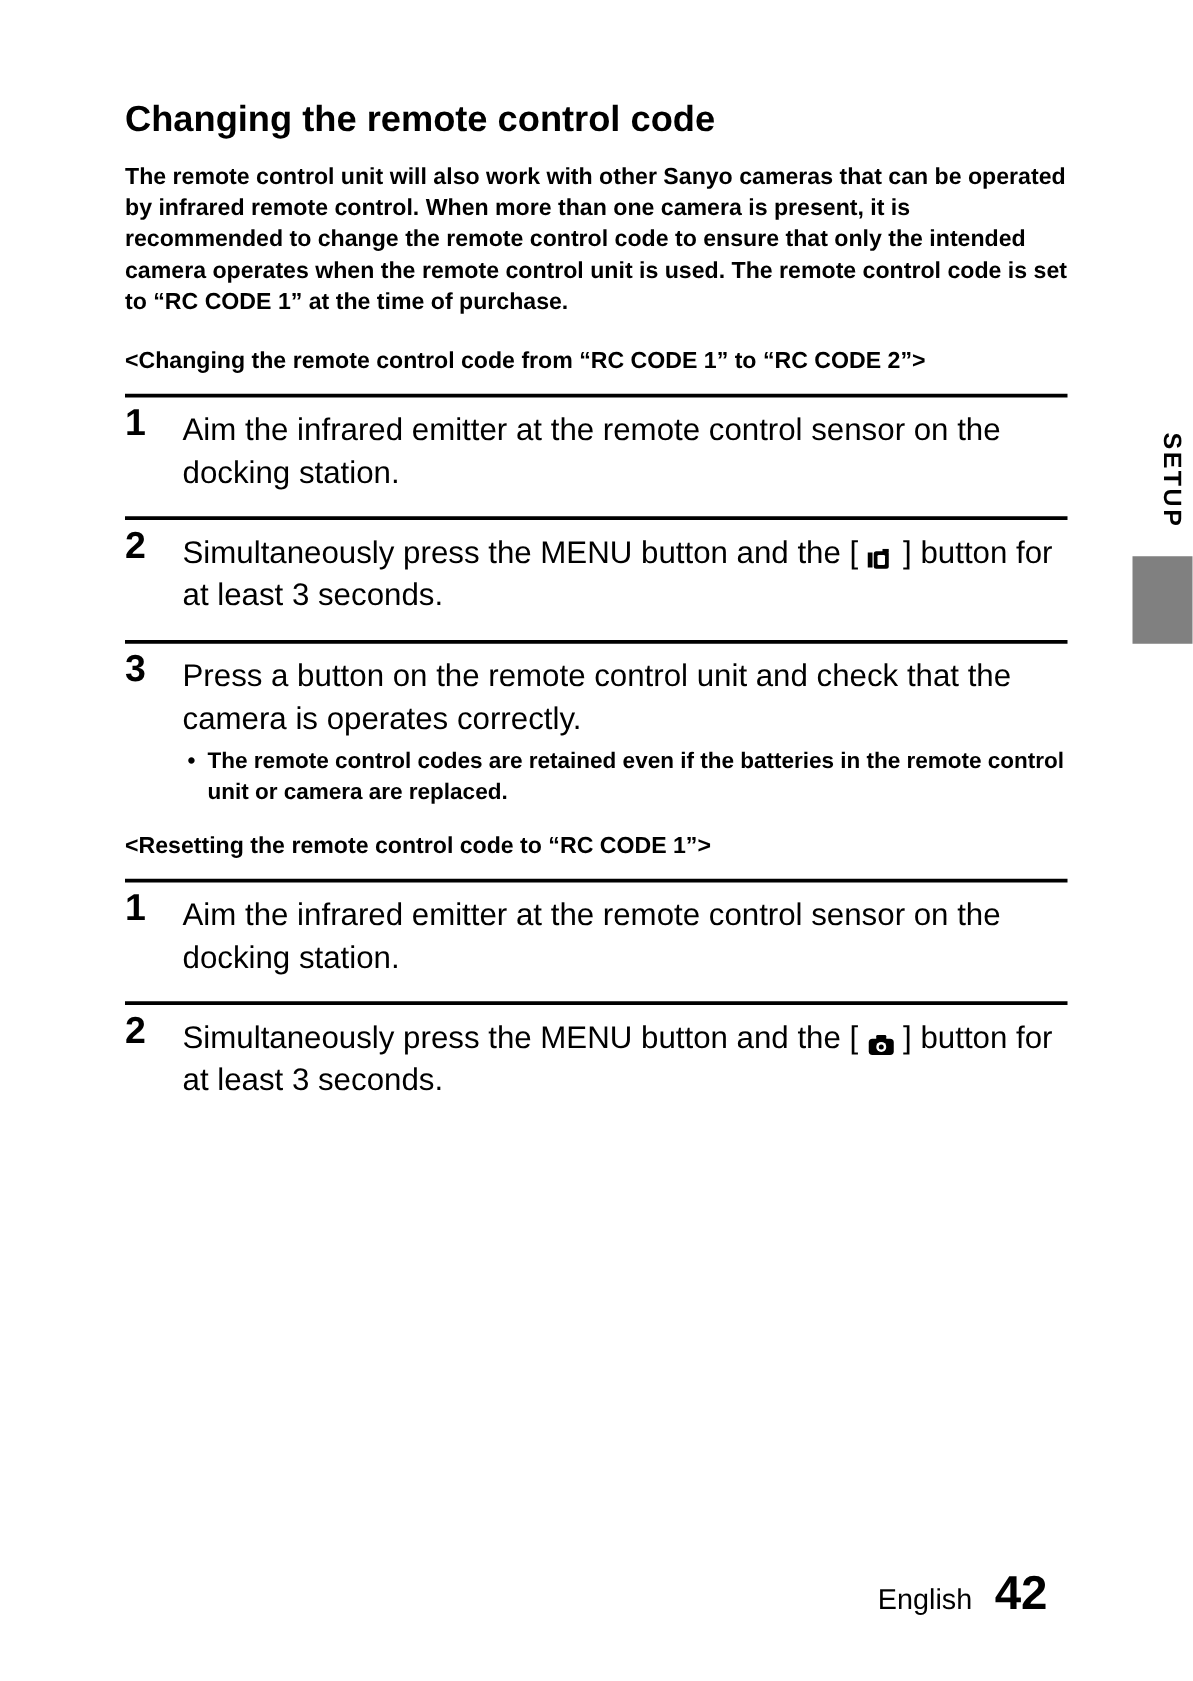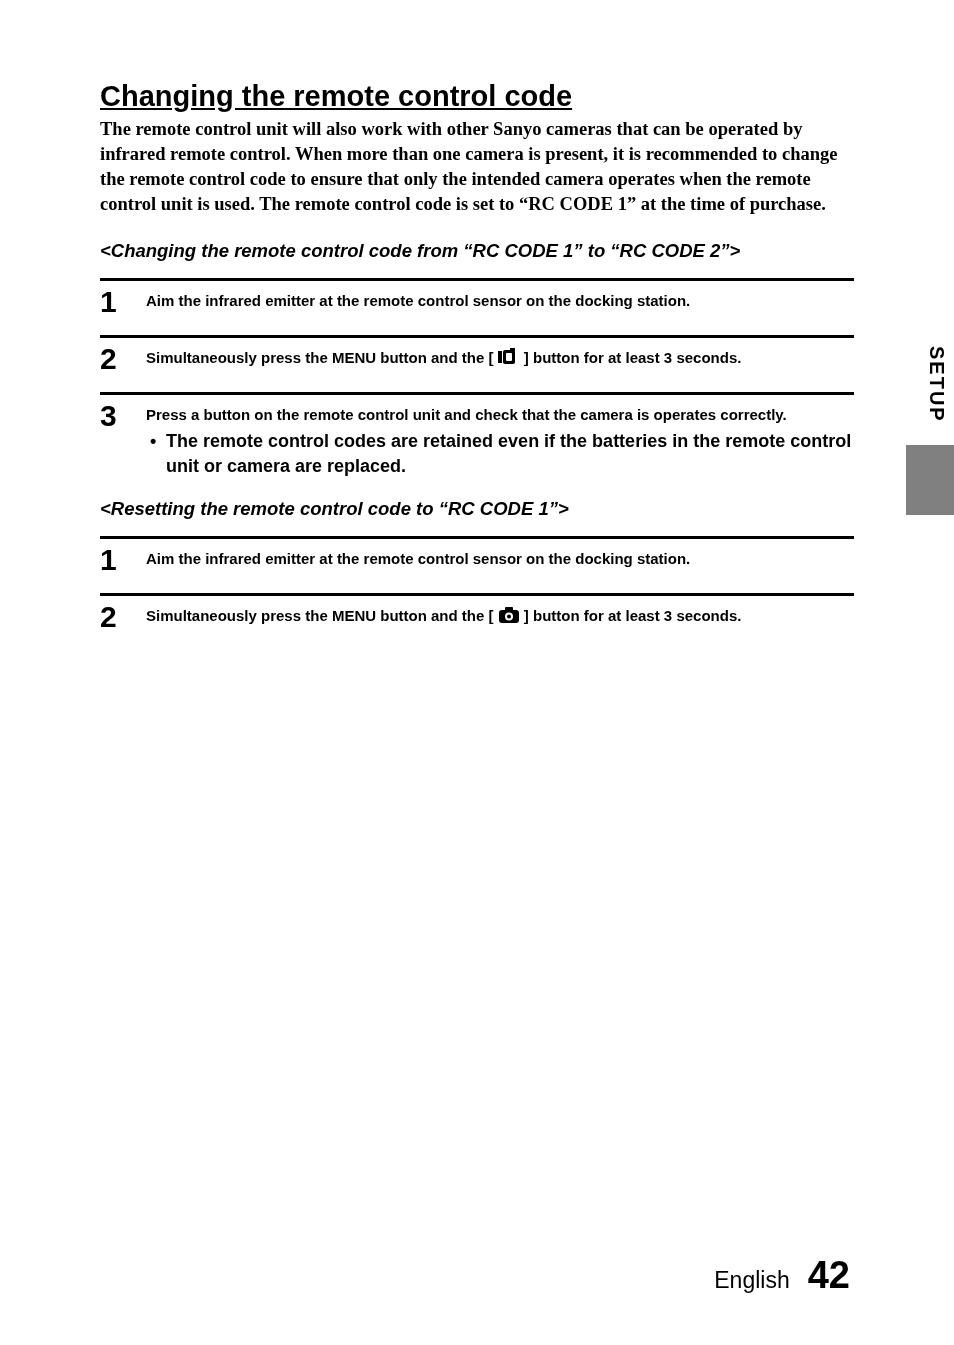--- a/index.html
+++ b/index.html
@@ -30,57 +30,54 @@
       position: absolute;
       right: 0;
       top: 445px;
       width: 48px;
       height: 70px;
       background: #808080;
     }
     h1 {
       font-size: 29px;
       font-weight: bold;
-      margin-bottom: 4px;
-      text-decoration: underline;
+      margin-bottom: 16px;
     }
     .intro {
       font-size: 18.5px;
       font-weight: bold;
       line-height: 1.35;
       margin-bottom: 22px;
-      font-family: Liberation Serif, serif;
     }
     .subhead {
       font-size: 18.5px;
       font-weight: bold;
       margin: 10px 0 14px 0;
       line-height: 1.35;
-      font-style: italic;
     }
     .step {
       border-top: 3px solid #000;
       padding-top: 6px;
       margin-bottom: 18px;
       display: flex;
       gap: 18px;
     }
     .step-num {
       font-size: 30px;
       font-weight: bold;
       line-height: 1;
       min-width: 28px;
     }
     .step-body {
       flex: 1;
       padding-top: 4px;
     }
     .step-title {
-      font-weight: bold;
-      font-size: 15px;
+      font-weight: normal;
+      font-size: 25px;
       line-height: 1.35;
     }
     .bullets {
       list-style: none;
       margin-top: 4px;
     }
     .bullets li {
       font-size: 18px;
       line-height: 1.38;
       padding-left: 20px;
@@ -97,21 +94,21 @@
       display: inline-block;
       vertical-align: middle;
       width: 22px;
       height: 18px;
       position: relative;
       top: -2px;
     }
     .footer {
       position: absolute;
       bottom: 48px;
-      right: 104px;
+      right: 116px;
       display: flex;
       align-items: baseline;
       gap: 18px;
     }
     .footer-lang {
       font-size: 23px;
     }
     .footer-num {
       font-size: 38px;
       font-weight: bold;

